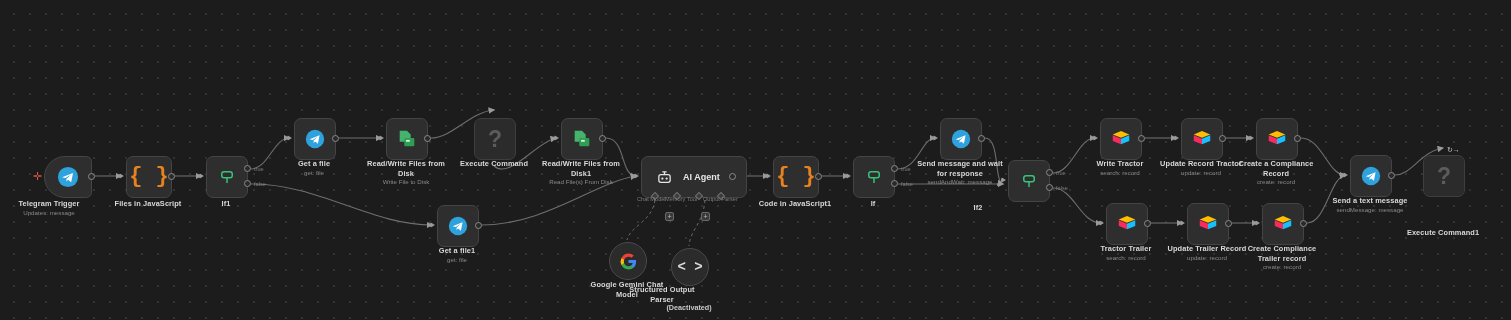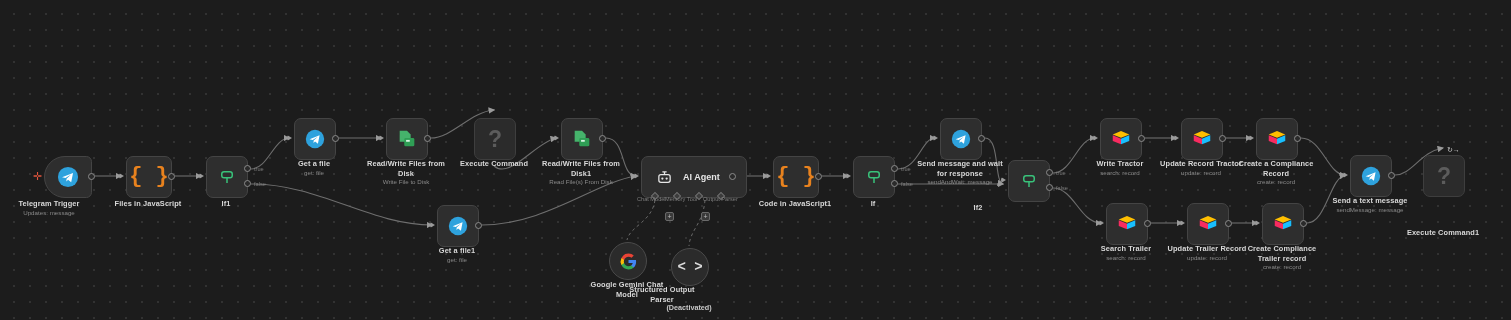--- a/index.html
+++ b/index.html
@@ -366,21 +366,21 @@
     <div class="nbox" style="width:40px;height:40px;">
       <svg class="ic" width="22" height="22" viewBox="0 0 24 24">
         <path d="M12 3.2 3 7l9 3.6L21 7z" fill="#ffbf00"></path>
         <path d="M12 11.6 3 8v6.2l9 3.6z" fill="#f82b60"></path>
         <path d="M12 11.6 21 8v6.2l-9 3.6z" fill="#18bfff"></path>
       </svg>
     </div>
     <div class="port arrow" style="left:-7px;top:16.5px;"></div>
     <div class="port" style="left:38px;top:16.5px;"></div>
   </div>
-  <div class="caption" style="left:1076px;top:244px;width:100px;">Search Trailer</div>
+  <div class="caption" style="left:1076px;top:244px;width:100px;">Tractor Trailer</div>
   <div class="sub" style="left:1076px;top:254px;width:100px;">search: record</div>
 
   <div class="node" style="left:1187px;top:203px;width:40px;height:40px;">
     <div class="nbox" style="width:40px;height:40px;">
       <svg class="ic" width="22" height="22" viewBox="0 0 24 24">
         <path d="M12 3.2 3 7l9 3.6L21 7z" fill="#ffbf00"></path>
         <path d="M12 11.6 3 8v6.2l9 3.6z" fill="#f82b60"></path>
         <path d="M12 11.6 21 8v6.2l-9 3.6z" fill="#18bfff"></path>
       </svg>
     </div>

